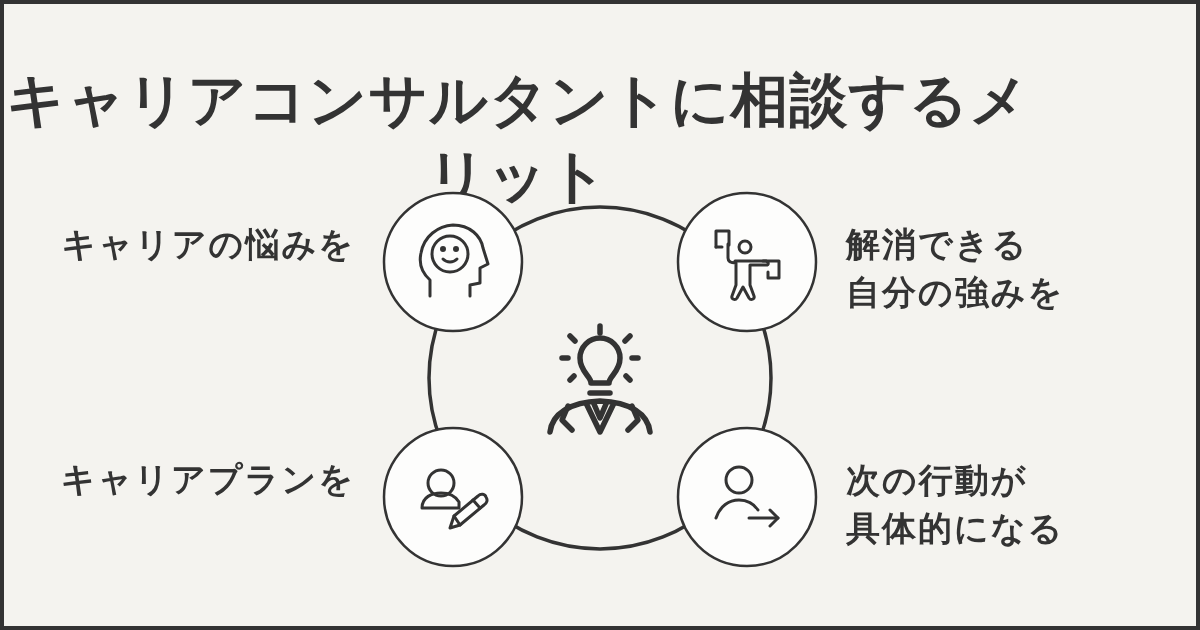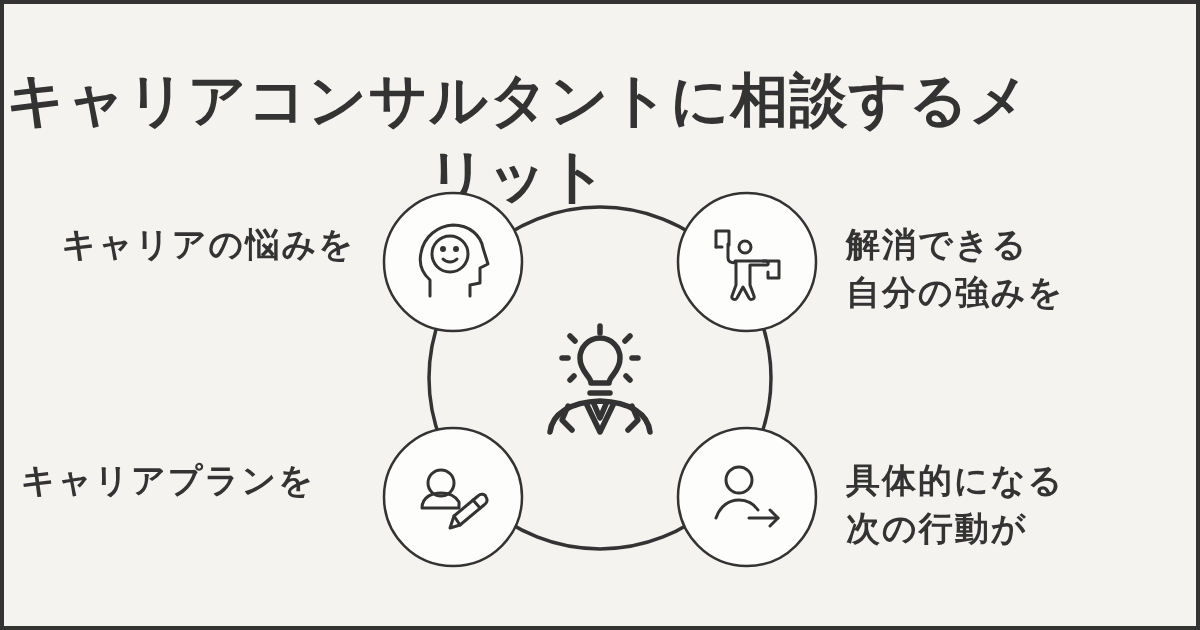--- a/index.html
+++ b/index.html
@@ -109,20 +109,20 @@
 
 <div class="label left" style="right:845px; top:220px;">
   <span>キャリアの悩みを</span>
 </div>
 
 <div class="label right" style="left:846px; top:220px;">
   <span>解消できる</span>
   <span>自分の強みを</span>
 </div>
 
-<div class="label left" style="right:885px; top:456px;">
+<div class="label left" style="right:845px; top:456px;font-family:Liberation Serif, serif;">
   <span>キャリアプランを</span>
 </div>
 
 <div class="label right" style="left:846px; top:456px;">
+  <span>次の行動が</span>
   <span>具体的になる</span>
-  <span>次の行動が</span>
 </div>
 
 </body></html>

